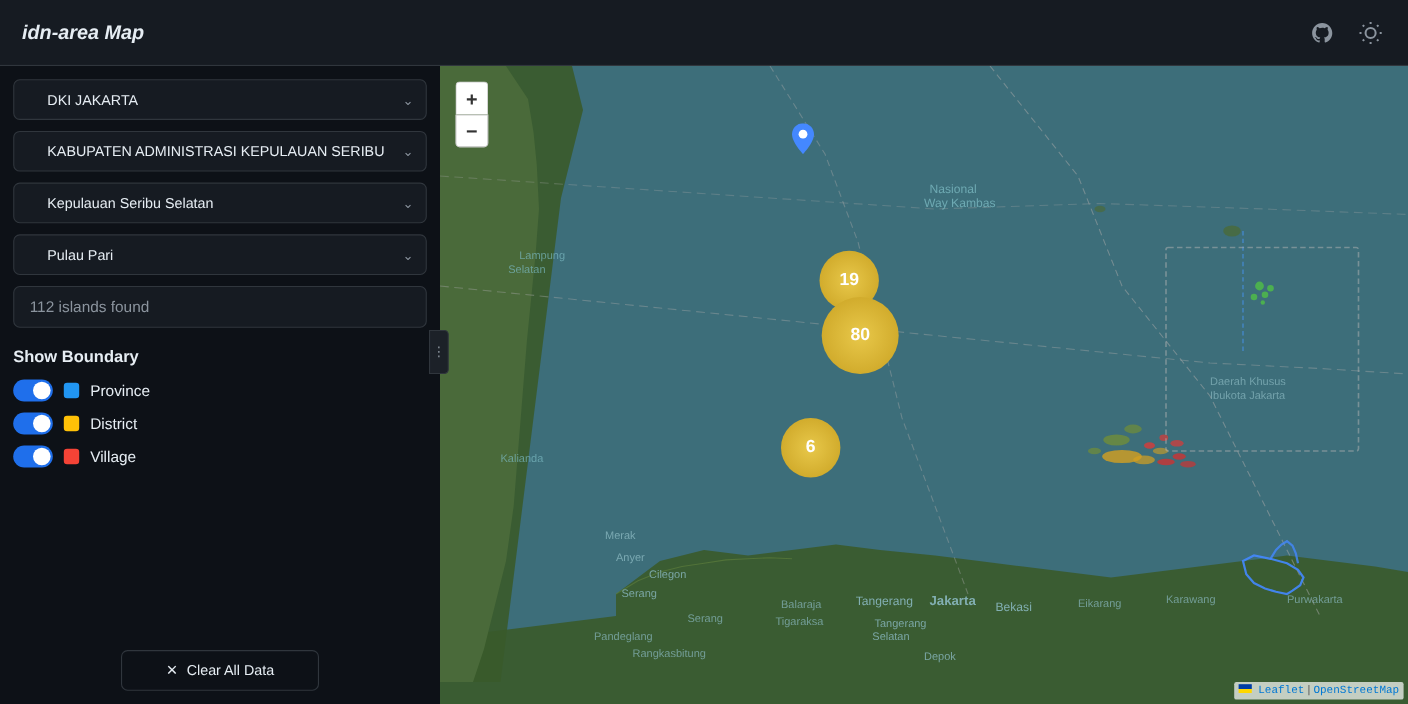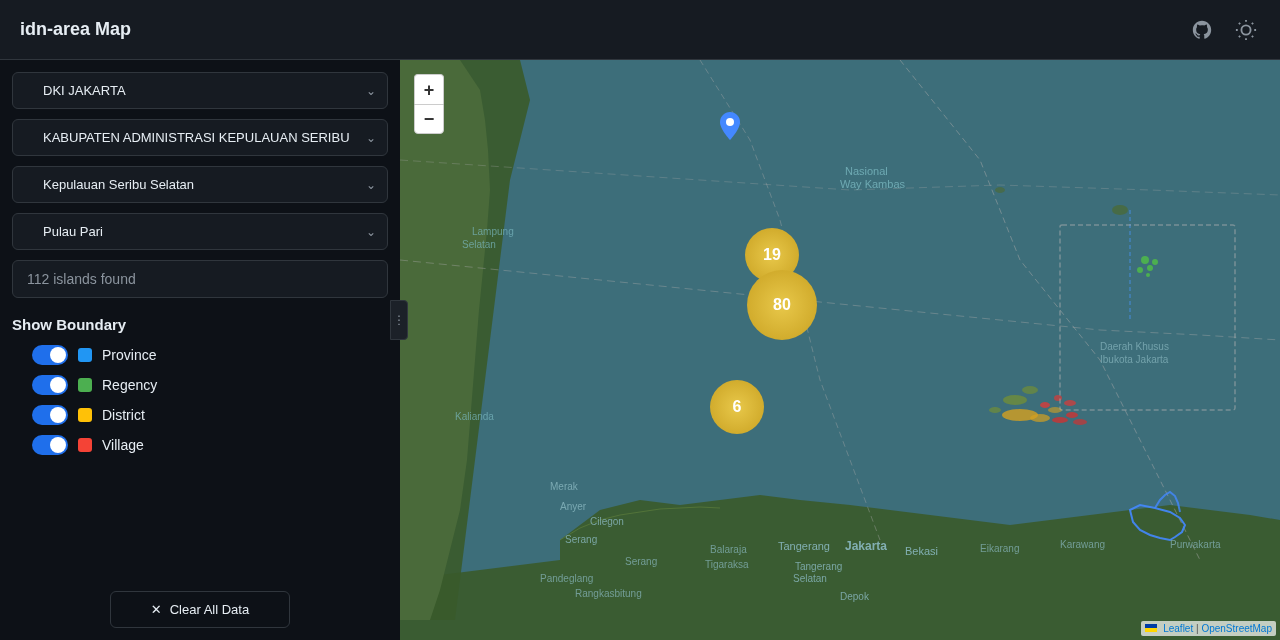--- a/index.html
+++ b/index.html
@@ -15,20 +15,21 @@
     }
     .header {
       background: #161b22;
       height: 60px;
       display: flex;
       align-items: center;
       justify-content: space-between;
       padding: 0 20px;
       border-bottom: 1px solid #30363d;
       flex-shrink: 0;
+      font-style: italic;
     }
     .header-title {
       font-size: 18px;
       font-weight: 600;
       color: #e6edf3;
     }
     .header-icons {
       display: flex;
       gap: 16px;
       align-items: center;
@@ -97,21 +98,20 @@
       font-size: 15px;
       font-weight: 600;
       color: #e6edf3;
       margin-bottom: 12px;
     }
     .boundary-item {
       display: flex;
       align-items: center;
       gap: 10px;
       margin-bottom: 10px;
-      margin-left: 20px;
     }
     .toggle-switch {
       width: 36px;
       height: 20px;
       background: #1f6feb;
       border-radius: 10px;
       position: relative;
       cursor: pointer;
       flex-shrink: 0;
     }
@@ -263,20 +263,21 @@
       right: 4px;
       font-size: 10px;
       color: #555;
       background: rgba(255,255,255,0.7);
       padding: 2px 4px;
       border-radius: 2px;
     }
     .map-attribution a {
       color: #0078d4;
       text-decoration: none;
+      font-family: Liberation Mono, monospace;
     }
     
     .leaflet-flag {
       width: 12px;
       height: 8px;
       display: inline-block;
       background: linear-gradient(to bottom, #003DA5 50%, #FFD700 50%);
       margin-right: 3px;
     }
   </style>
@@ -336,25 +337,20 @@
 
     <div class="show-boundary">
       <div class="show-boundary-title">Show Boundary</div>
 
       <div class="boundary-item">
         <div class="toggle-switch"></div>
         <div class="color-dot" style="background:#2196F3;"></div>
         <span class="boundary-label">Province</span>
       </div>
 
-      <div class="boundary-item">
-        <div class="toggle-switch"></div>
-        <div class="color-dot" style="background:#4CAF50;"></div>
-        <span class="boundary-label">Regency</span>
-      </div>
 
       <div class="boundary-item">
         <div class="toggle-switch"></div>
         <div class="color-dot" style="background:#FFC107;"></div>
         <span class="boundary-label">District</span>
       </div>
 
       <div class="boundary-item">
         <div class="toggle-switch"></div>
         <div class="color-dot" style="background:#F44336;"></div>

